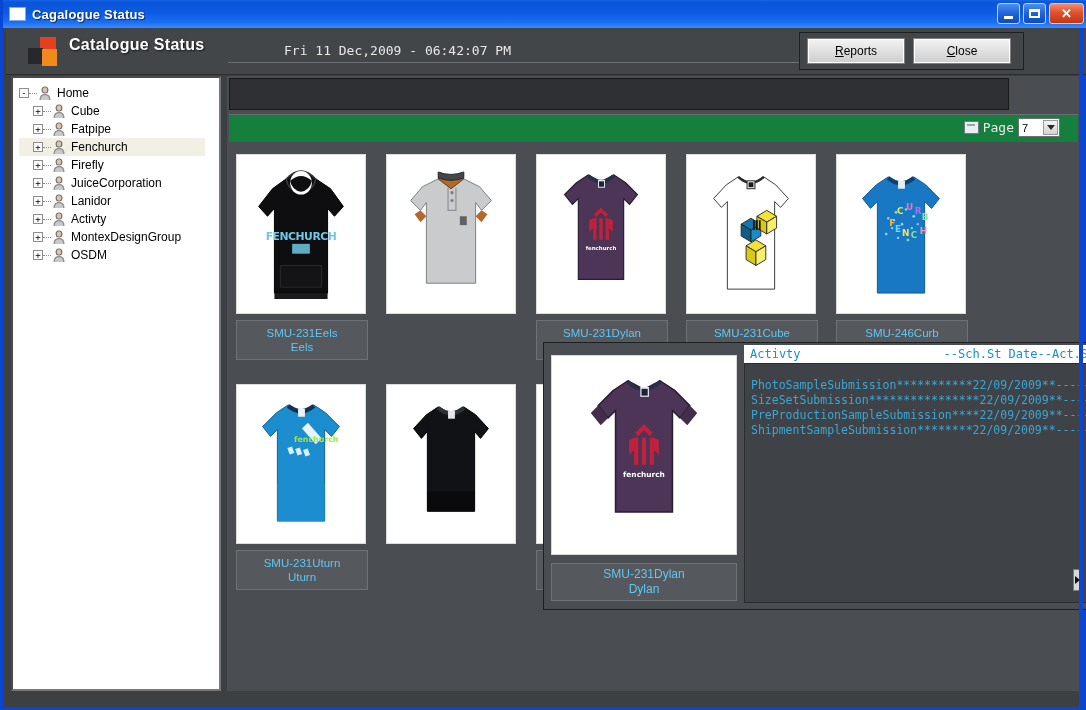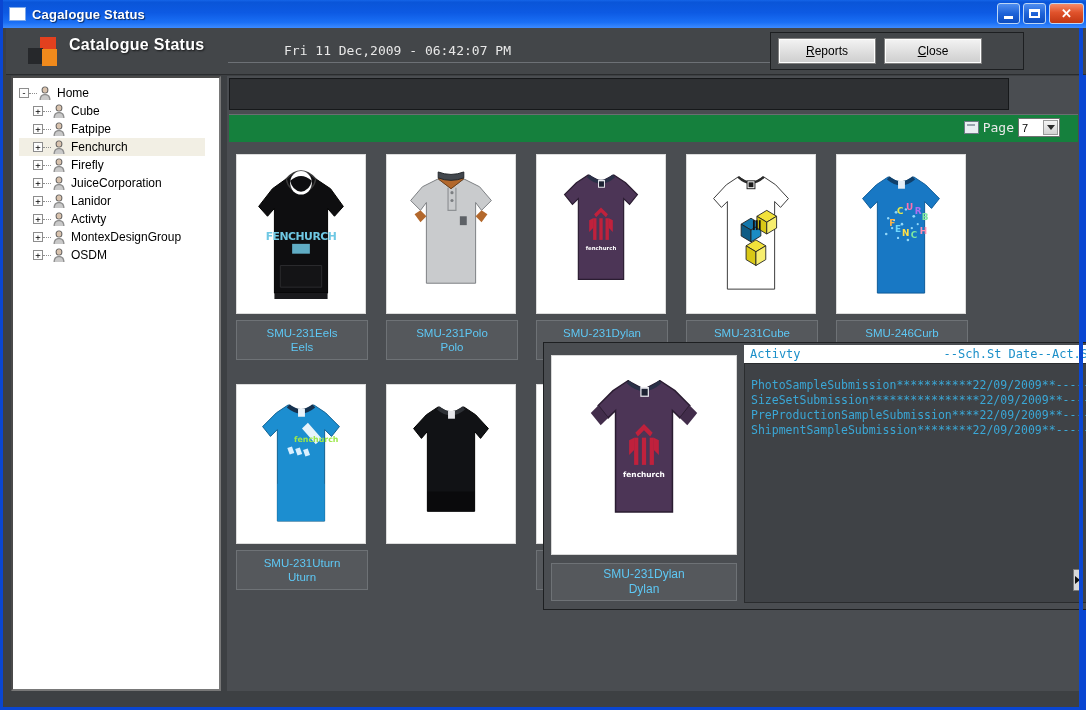--- a/index.html
+++ b/index.html
@@ -92,21 +92,21 @@
     width: 600px; height: 6px;
     border-top: 1px solid #6d7176;
   }
   #datetime {
     position: absolute; left: 278px; top: 15px;
     color: #e8e8e8; font-size: 13px;
     font-family: "DejaVu Sans Mono", monospace;
   }
   #header-btn-panel {
     position: absolute; right: 62px; top: 4px;
-    width: 254px; height: 38px;
+    width: 225px; height: 38px;
     background: #434649;
     border: 1px solid #1d1f21;
     padding-left: 40px;
   }
   .hdr-btn {
     position:absolute; top: 6px;
     width: 96px; height: 24px;
     background: linear-gradient(180deg,#f2f2f2 0%,#e2e2e2 45%,#cfcfcf 100%);
     border: 1px solid #ffffff;
     outline: 1px solid #808080;
@@ -510,24 +510,20 @@
               <path d="M36 32 L52 24 L65 34 L78 24 L94 32 L106 46 L96 56 L90 48 L90 130 L40 130 L40 48 L34 56 L24 46 Z" fill="#c9cbcd" stroke="#7c7f82" stroke-width="1"></path>
               <path d="M52 24 L65 34 L78 24 L74 20 L65 23 L56 20 Z" fill="#b3682c" stroke="#6d3f18" stroke-width="1"></path>
               <path d="M52 23 Q65 28 78 23 L78 17 Q65 22 52 17 Z" fill="#42474d" stroke="#23272b" stroke-width="1"></path>
               <path d="M62 33 L62 56 L70 56 L70 33" fill="none" stroke="#8f9295" stroke-width="1.2"></path>
               <circle cx="66" cy="38" r="1.6" fill="#7b7e81"></circle>
               <circle cx="66" cy="46" r="1.6" fill="#7b7e81"></circle>
               <path d="M34 56 L40 62 L34 68 L28 60 Z" fill="#b3682c"></path>
               <path d="M96 56 L90 62 L96 68 L102 60 Z" fill="#b3682c"></path>
               <rect x="74" y="62" width="7" height="9" fill="#5d6166"></rect>
             </svg>
-          </div>
-          <div class="caption">
-            <span>SMU-231Polo</span>
-            <span>Polo</span>
           </div>
         </div>
         <div class="card" style="left: 307px; top: 10px;">
           <div class="thumb">
             <svg class="garment" viewBox="0 0 130 160">
               <rect width="130" height="160" fill="#fff"></rect>
               <path d="M40 28 L52 20 L65 27 L78 20 L90 28 L102 40 L94 50 L88 44 L88 126 L42 126 L42 44 L36 50 L28 40 Z" fill="#4c3556" stroke="#2a1c31" stroke-width="1.2"></path>
               <path d="M52 21 Q65 33 78 21" fill="none" stroke="#2a3047" stroke-width="4"></path>
               <rect x="62" y="25" width="7" height="8" fill="#e9e9ef"></rect>
               <rect x="63" y="26.5" width="5" height="5.5" fill="#1d2233"></rect>

